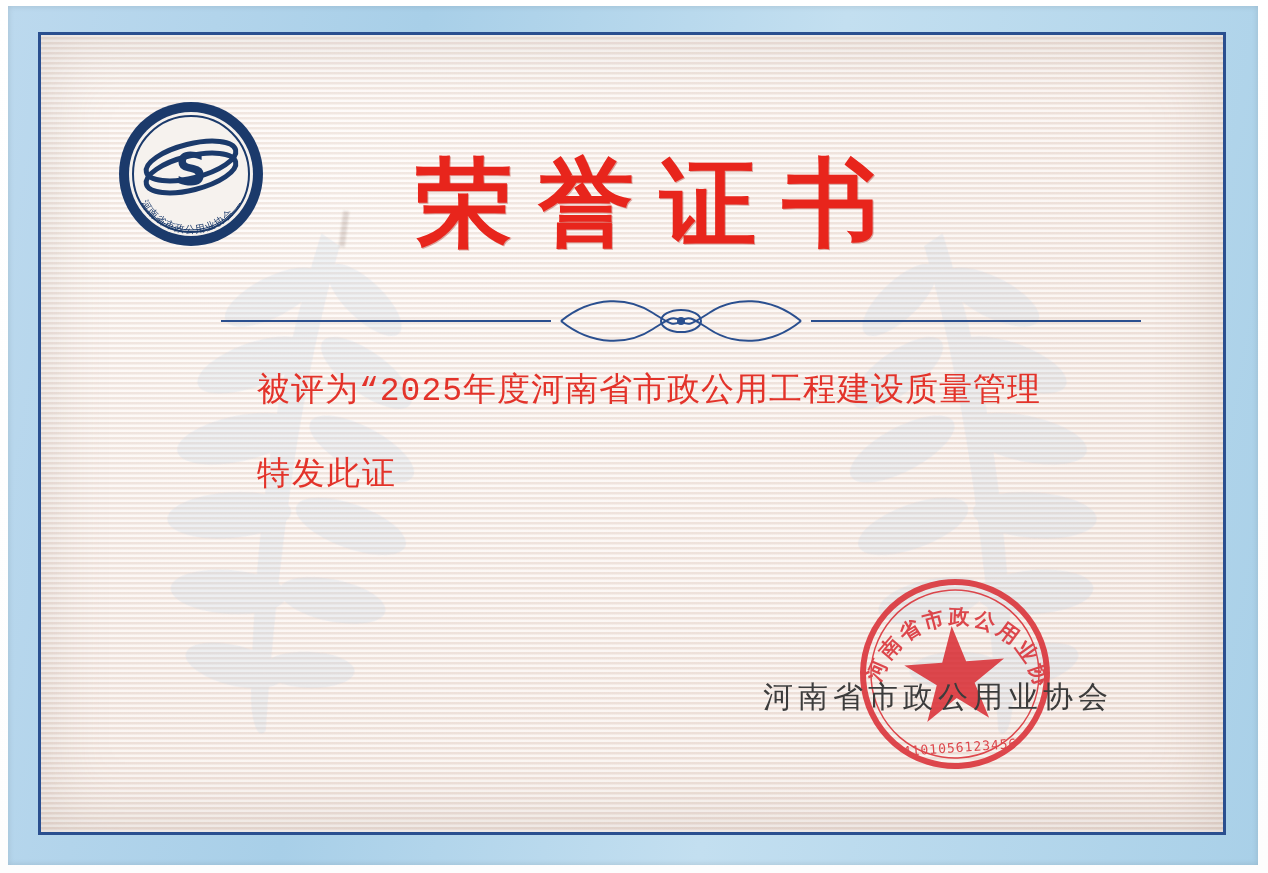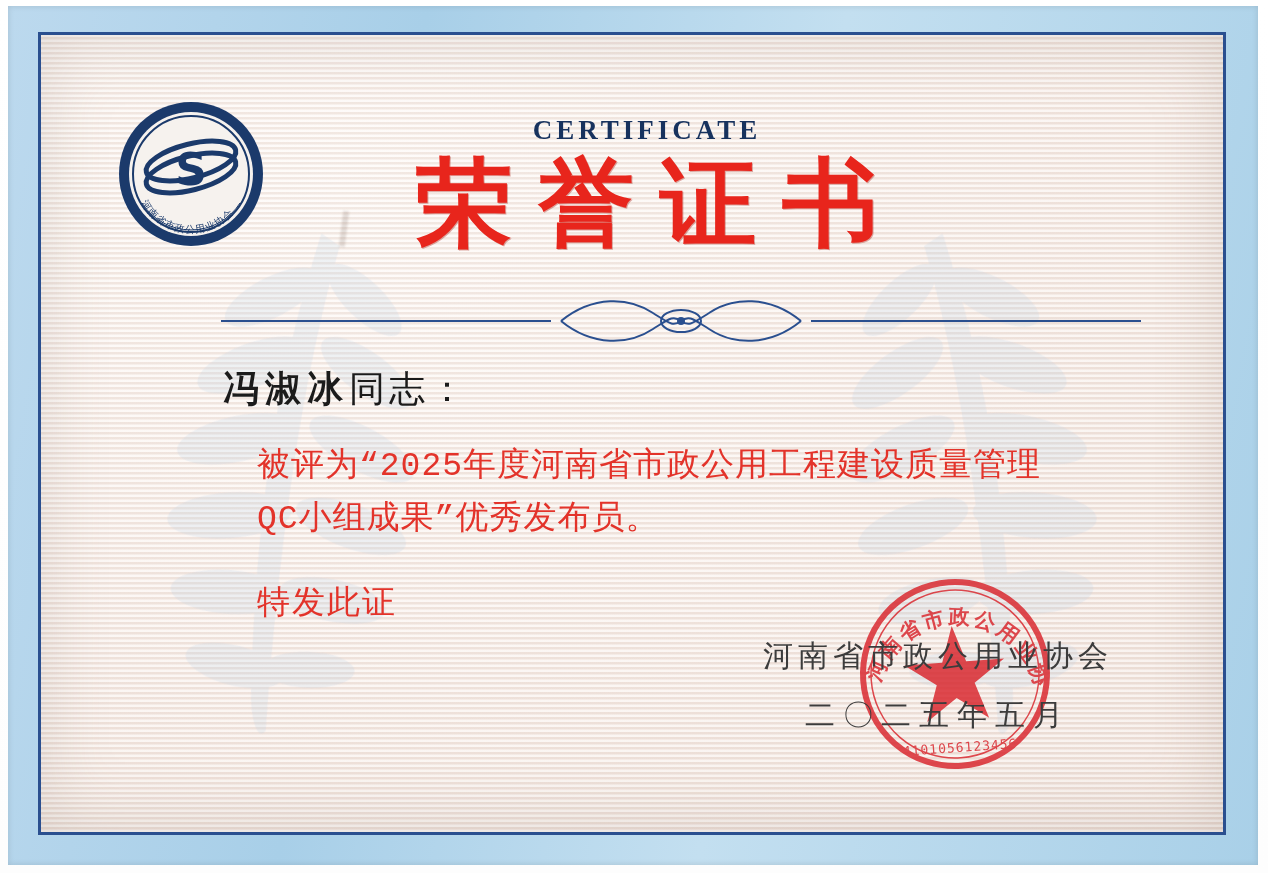--- a/index.html
+++ b/index.html
@@ -275,58 +275,52 @@
           <text x="75" y="86" text-anchor="middle" font-family="DejaVu Sans, sans-serif" font-size="44" font-weight="bold" fill="#1b3a6b">S</text>
           <path d="M26 104 A58 58 0 0 0 124 104" fill="none" stroke="#1b3a6b" stroke-width="1"></path>
           <text font-family="DejaVu Sans, sans-serif" font-size="10" fill="#1b3a6b" letter-spacing="1">
             <textPath href="#arc" startOffset="6%">河南省市政公用业协会</textPath>
           </text>
           <path id="arc" d="M22 96 A56 56 0 0 0 128 96" fill="none"></path>
         </svg>
 
         <div class="smudge"></div>
 
-        <div class="eng-title">CERTIFICATE</div>
         <div class="cn-title">荣誉证书</div>
 
         <svg class="divider" viewBox="0 0 920 56">
           <line x1="0" y1="28" x2="330" y2="28" stroke="#2a4f8f" stroke-width="2"></line>
           <line x1="590" y1="28" x2="920" y2="28" stroke="#2a4f8f" stroke-width="2"></line>
           <g fill="none" stroke="#2a4f8f" stroke-width="2">
             <path d="M340,28 C372,2 408,4 432,20 C448,30 452,34 460,28"></path>
             <path d="M340,28 C372,54 408,52 432,36 C448,26 452,22 460,28"></path>
             <path d="M580,28 C548,2 512,4 488,20 C472,30 468,34 460,28"></path>
             <path d="M580,28 C548,54 512,52 488,36 C472,26 468,22 460,28"></path>
             <ellipse cx="460" cy="28" rx="20" ry="11"></ellipse>
           </g>
           <circle cx="460" cy="28" r="4" fill="#2a4f8f"></circle>
         </svg>
 
         <div class="body-block">
-          <div class="recipient-line">
-            <span class="recipient-name">冯淑冰</span><span class="recipient-suffix">同志：</span>
-          </div>
           <div class="para">被评为“2025年度河南省市政公用工程建设质量管理</div>
-          <div class="para second">QC小组成果”优秀发布员。</div>
           <div class="para-final">特发此证</div>
         </div>
 
         <svg class="seal" viewBox="0 0 200 200">
           <circle cx="100" cy="100" r="92" fill="none" stroke="#d8232a" stroke-width="6"></circle>
           <circle cx="100" cy="100" r="84" fill="none" stroke="#d8232a" stroke-width="1.5"></circle>
           <path id="sealArc" d="M22 112 A80 80 0 0 1 178 112" fill="none"></path>
           <text font-family="DejaVu Sans, sans-serif" font-size="21" font-weight="bold" fill="#d8232a" letter-spacing="3">
             <textPath href="#sealArc" startOffset="4%">河南省市政公用业协会</textPath>
           </text>
           <path d="M100 52 L112 88 L150 88 L119 110 L131 146 L100 124 L69 146 L81 110 L50 88 L88 88 Z" fill="#d8232a"></path>
           <text x="100" y="178" text-anchor="middle" font-family="DejaVu Sans Mono, monospace" font-size="13" fill="#d8232a" letter-spacing="1">4101056123456</text>
         </svg>
 
         <div class="sign-block">
           <div class="sign-org">河南省市政公用业协会</div>
-          <div class="sign-date">二〇二五年五月</div>
         </div>
 
         <div class="corner-shadow"></div>
       </div>
     </div>
   </div>
 </div>
 
 </body></html>

